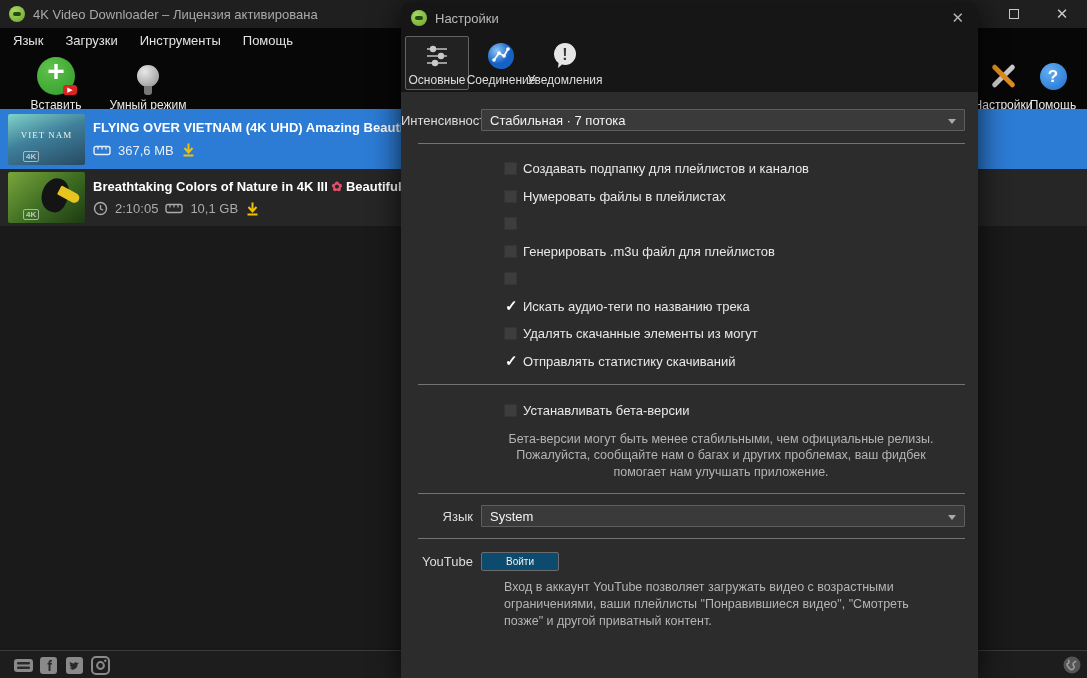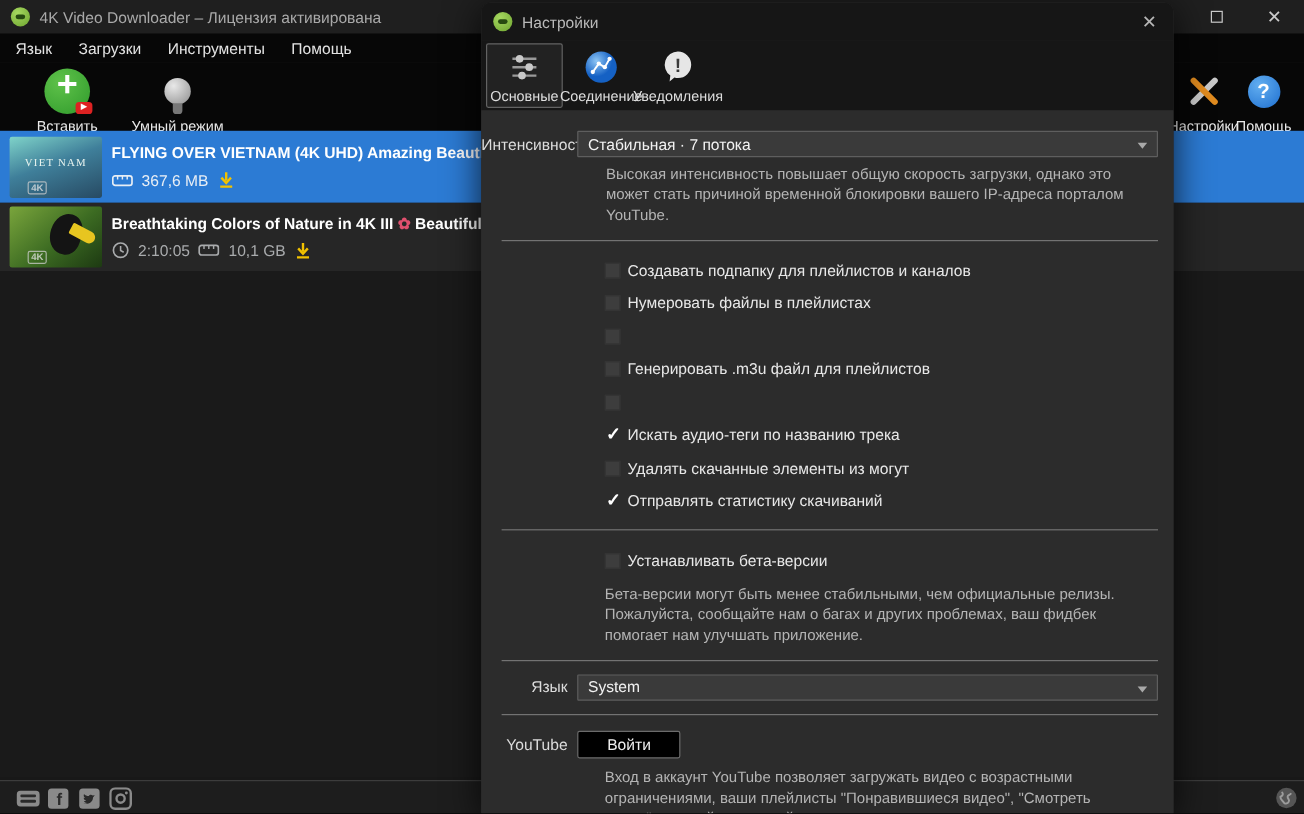--- a/index.html
+++ b/index.html
@@ -73,21 +73,21 @@
   .dropdown{height:22px;background:#3a3a3a;border:1px solid #5e5e5e;border-radius:1px;display:flex;align-items:center;padding:0 8px;color:#f2f2f2;position:relative;}
   .dropdown .arrow{position:absolute;right:8px;top:9px;width:0;height:0;border-left:4px solid transparent;border-right:4px solid transparent;border-top:5px solid #a9a9a9;}
   .hint{color:#b4b4b4;font-size:12.5px;line-height:1.35;margin:6px 40px 0 104px;}
   .sep{border:none;border-top:1px solid #8b8b8b;margin:12px 13px 0 17px;opacity:.75;}
   .checkgroup{margin:10px 0 0 103px;}
   .chkrow{display:flex;align-items:center;height:27.5px;}
   .chkbox{width:13px;height:13px;background:#3d3d3d;border:1px solid #343434;margin-right:6px;flex:none;position:relative;}
   .chkbox.checked{background:transparent;border-color:transparent;}
   .chkbox.checked::after{content:"\2713";position:absolute;left:0px;top:-4px;color:#fff;font-size:15px;font-weight:bold;}
   .chklabel{color:#e8e8e8;}
-  .btn{display:inline-block;background:#000000;border:1px solid #6b6b6b;border-radius:2px;color:#f0f0f0;padding:3px 24px;font-size:13px;}
+  .btn{display:inline-block;background:#0c4a6e;border:1px solid #6b6b6b;border-radius:2px;color:#f0f0f0;padding:3px 24px;font-size:10px;}
 </style>
 </head>
 <body>
 
 <div class="screen">
 
   <div class="titlebar">
     <div class="app-icon"></div>
     <div class="win-title">4K Video Downloader – Лицензия активирована</div>
   </div>
@@ -274,21 +274,20 @@
 
       <div class="frow">
         <div class="flabel">Интенсивность</div>
         <div class="fctrl">
           <div class="dropdown">
             <span>Стабильная · 7 потока</span>
             <span class="arrow"></span>
           </div>
         </div>
       </div>
-      <div class="hint">Высокая интенсивность повышает общую скорость загрузки, однако это может стать причиной временной блокировки вашего IP-адреса порталом YouTube.</div>
 
       <hr class="sep">
 
       <div class="checkgroup" style="margin-top:11px;">
           <div class="chkrow">
             <span class="chkbox"></span>
             <span class="chklabel">Создавать подпапку для плейлистов и каналов</span>
           </div>
           <div class="chkrow">
             <span class="chkbox"></span>
@@ -319,21 +318,21 @@
         </div>
 
       <hr class="sep" style="margin-top:9px;">
 
       <div class="checkgroup" style="margin-top:12px;">
         <div class="chkrow">
           <span class="chkbox"></span>
           <span class="chklabel">Устанавливать бета-версии</span>
         </div>
       </div>
-      <div class="hint" style="margin-left:103px;">Бета-версии могут быть менее стабильными, чем официальные релизы.  Пожалуйста, сообщайте нам о багах и других проблемах, ваш фидбек помогает нам улучшать приложение.</div>
+      <div class="hint" style="margin-left:103px;text-align:center;">Бета-версии могут быть менее стабильными, чем официальные релизы.  Пожалуйста, сообщайте нам о багах и других проблемах, ваш фидбек помогает нам улучшать приложение.</div>
 
       <hr class="sep">
 
       <div class="frow" style="margin-top:11px;">
         <div class="flabel">Язык</div>
         <div class="fctrl">
           <div class="dropdown">
             <span>System</span>
             <span class="arrow"></span>
           </div>

